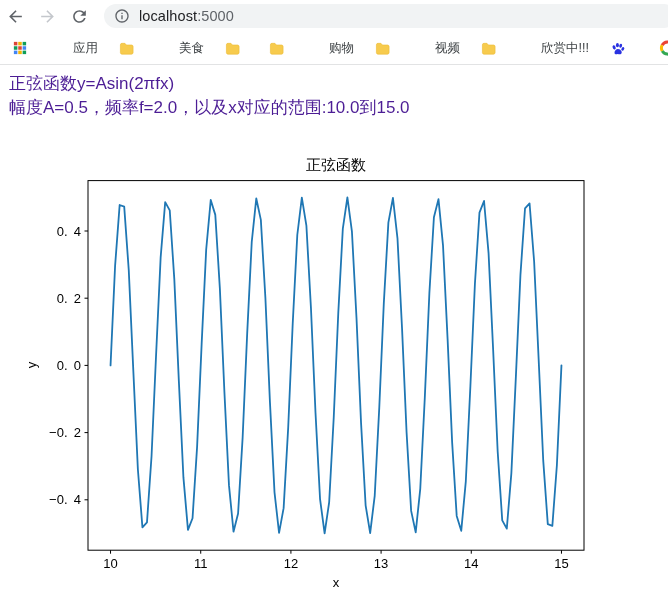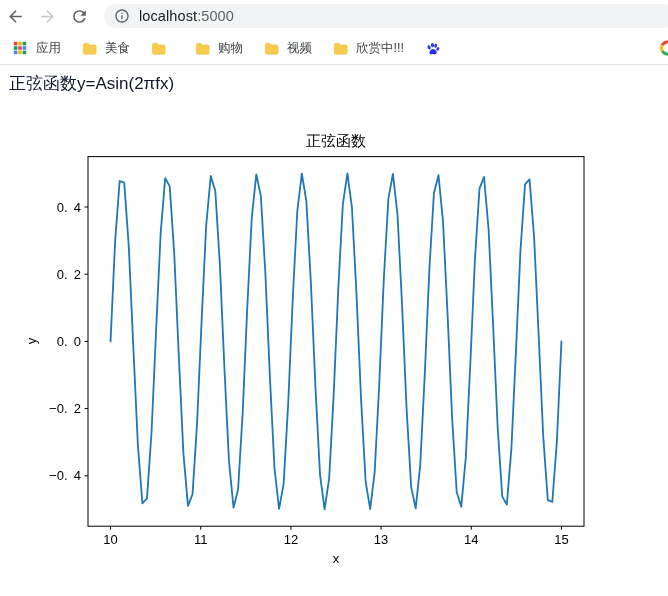--- a/index.html
+++ b/index.html
@@ -16,28 +16,28 @@
   .urlbar{position:absolute;left:104px;top:4px;width:572px;height:24px;
           background:#f1f3f4;border-radius:13px;display:flex;align-items:center;
           padding-left:10px;box-sizing:border-box;}
   .urlbar .info-ic{width:16px;height:16px;margin-right:9px;display:inline-flex;}
   .urlbar .info-ic svg{width:16px;height:16px;fill:#5f6368;}
   .url-text{font-size:14.5px;color:#202124;letter-spacing:.1px;}
   .url-port{color:#5f6368;}
 
   .bookmarks{position:relative;height:32px;background:#fff;border-bottom:1px solid #e2e3e4;
              display:flex;align-items:center;padding-left:13px;overflow:hidden;}
-  .bm{display:flex;align-items:center;margin-right:21px;cursor:pointer;white-space:nowrap;}
+  .bm{display:flex;align-items:center;margin-right:21px;cursor:pointer;white-space:nowrap;gap:37px;}
   .bm-ic{width:16px;height:16px;margin-right:7px;display:inline-flex;align-items:center;}
   .bm-label{font-size:12.5px;color:#3c4043;}
   .partial-g{position:absolute;right:-7px;top:8px;width:16px;height:16px;}
 
   
   .content{background:#fff;}
-  .ptext{margin:0 0 0 9px;font-size:17px;line-height:24px;color:#0f172a;}
+  .ptext{margin:0 0 0 9px;font-size:17px;line-height:24px;color:#4c1d95;}
   .ptext:first-child{padding-top:7px;}
   .figure{display:block;margin:3px 0 0 8px;}
   .figure text{fill:#000;}
   .t-title{font:15px "Liberation Sans",sans-serif;}
   .t-label{font:13px "Liberation Sans",sans-serif;}
   .t-tick{font:13px "Liberation Sans",sans-serif;}
 </style>
 </head>
 <body>
 
@@ -147,20 +147,21 @@
         <path d="M13.6 4.6A6.1 6.1 0 0 0 3.1 5.2" stroke="#EA4335"></path>
         <path d="M3.1 5.2A6.1 6.1 0 0 0 3.3 11" stroke="#FBBC05"></path>
         <path d="M3.3 11a6.1 6.1 0 0 0 10.2.7" stroke="#34A853"></path>
       </svg>
     </span>
   </div>
 </div>
 
 <div class="content">
   <div class="ptext">正弦函数y=Asin(2πfx)</div>
+  <div class="ptext">幅度A=0.5，频率f=2.0，以及x对应的范围:10.0到15.0</div>
 
   <svg id="chart-svg" class="figure" width="640" height="480" viewBox="0 0 640 480">
     <text class="t-title" x="328" y="47" text-anchor="middle">正弦函数</text>
     <text class="t-label" x="328" y="464" text-anchor="middle">x</text>
     <text class="t-label" x="24" y="246" text-anchor="middle" transform="rotate(-90 24 242)">y</text>
     <g id="chart-body">
         <rect x="80" y="57.6" width="496" height="369.6" fill="none" stroke="#000" stroke-width="1"></rect>
         <line x1="102.54545454545455" y1="427.20000000000005" x2="102.54545454545455" y2="430.70000000000005" stroke="#000" stroke-width="1"></line>
         <text x="102.54545454545455" y="445.20000000000005" text-anchor="middle" class="t-tick">10</text>
         <line x1="192.72727272727272" y1="427.20000000000005" x2="192.72727272727272" y2="430.70000000000005" stroke="#000" stroke-width="1"></line>

